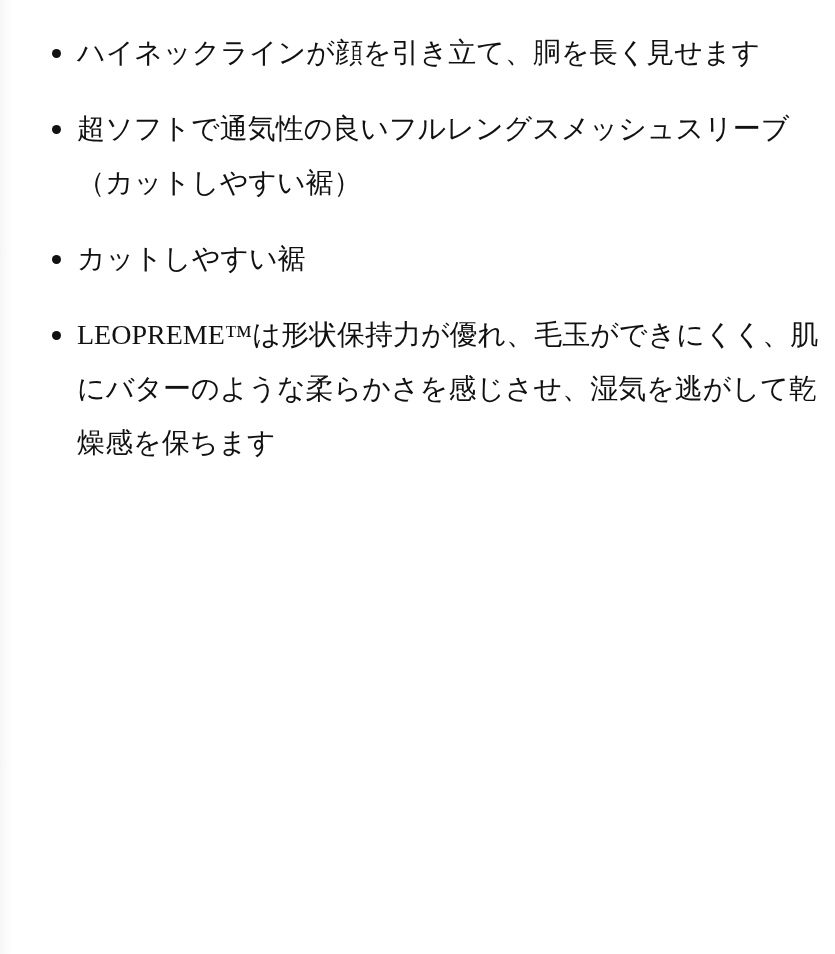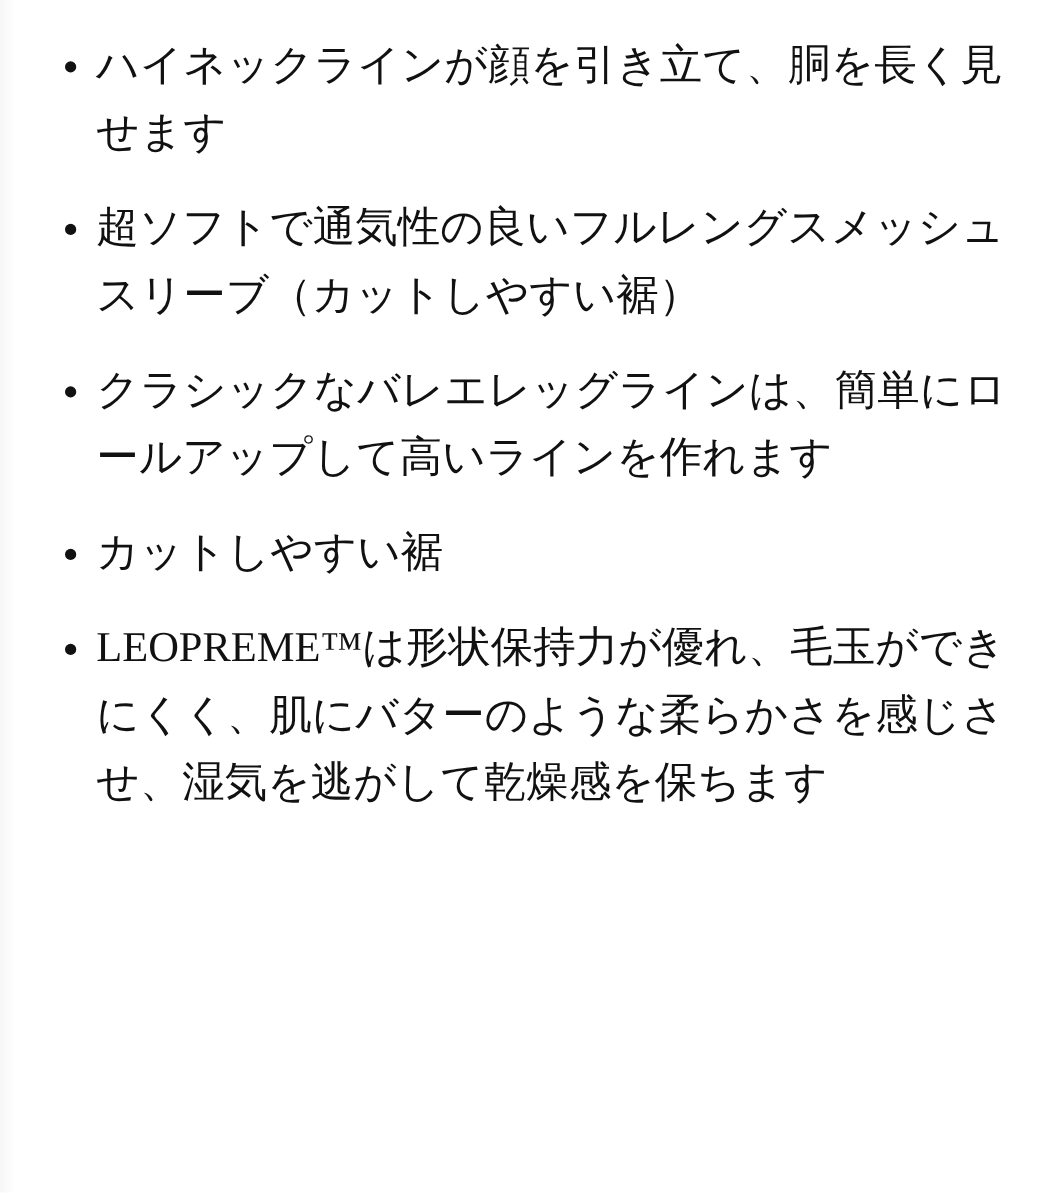--- a/index.html
+++ b/index.html
@@ -24,21 +24,21 @@
     background: linear-gradient(to right, rgba(0,0,0,0.035), rgba(0,0,0,0));
     pointer-events: none;
   }
   ul.features {
     list-style: none;
     margin: 0;
     padding: 26px 8px 0 77px;
   }
   li.feature-item {
     position: relative;
-    font-size: 34px;
+    font-size: 28px;
     line-height: 54px;
     font-weight: 400;
     color: #111111;
     max-width: 750px;
     letter-spacing: 0;
   }
   li.feature-item + li.feature-item {
     margin-top: 22px;
   }
   li.feature-item::before {
@@ -53,17 +53,16 @@
   }
 </style>
 </head>
 <body>
 
 <div>
   <div class="left-edge"></div>
   <ul class="features" id="feature-list">
       <li class="feature-item"><span>ハイネックラインが顔を引き立て、胴を長く見せます</span></li>
       <li class="feature-item"><span>超ソフトで通気性の良いフルレングスメッシュスリーブ（カットしやすい裾）</span></li>
-      <li class="feature-item"><span>クラシックなバレエレッグラインは、簡単にロールアップして高いラインを作れます</span></li>
       <li class="feature-item"><span>カットしやすい裾</span></li>
       <li class="feature-item"><span>LEOPREME™は形状保持力が優れ、毛玉ができにくく、肌にバターのような柔らかさを感じさせ、湿気を逃がして乾燥感を保ちます</span></li>
     </ul>
 </div>
 
 </body></html>

